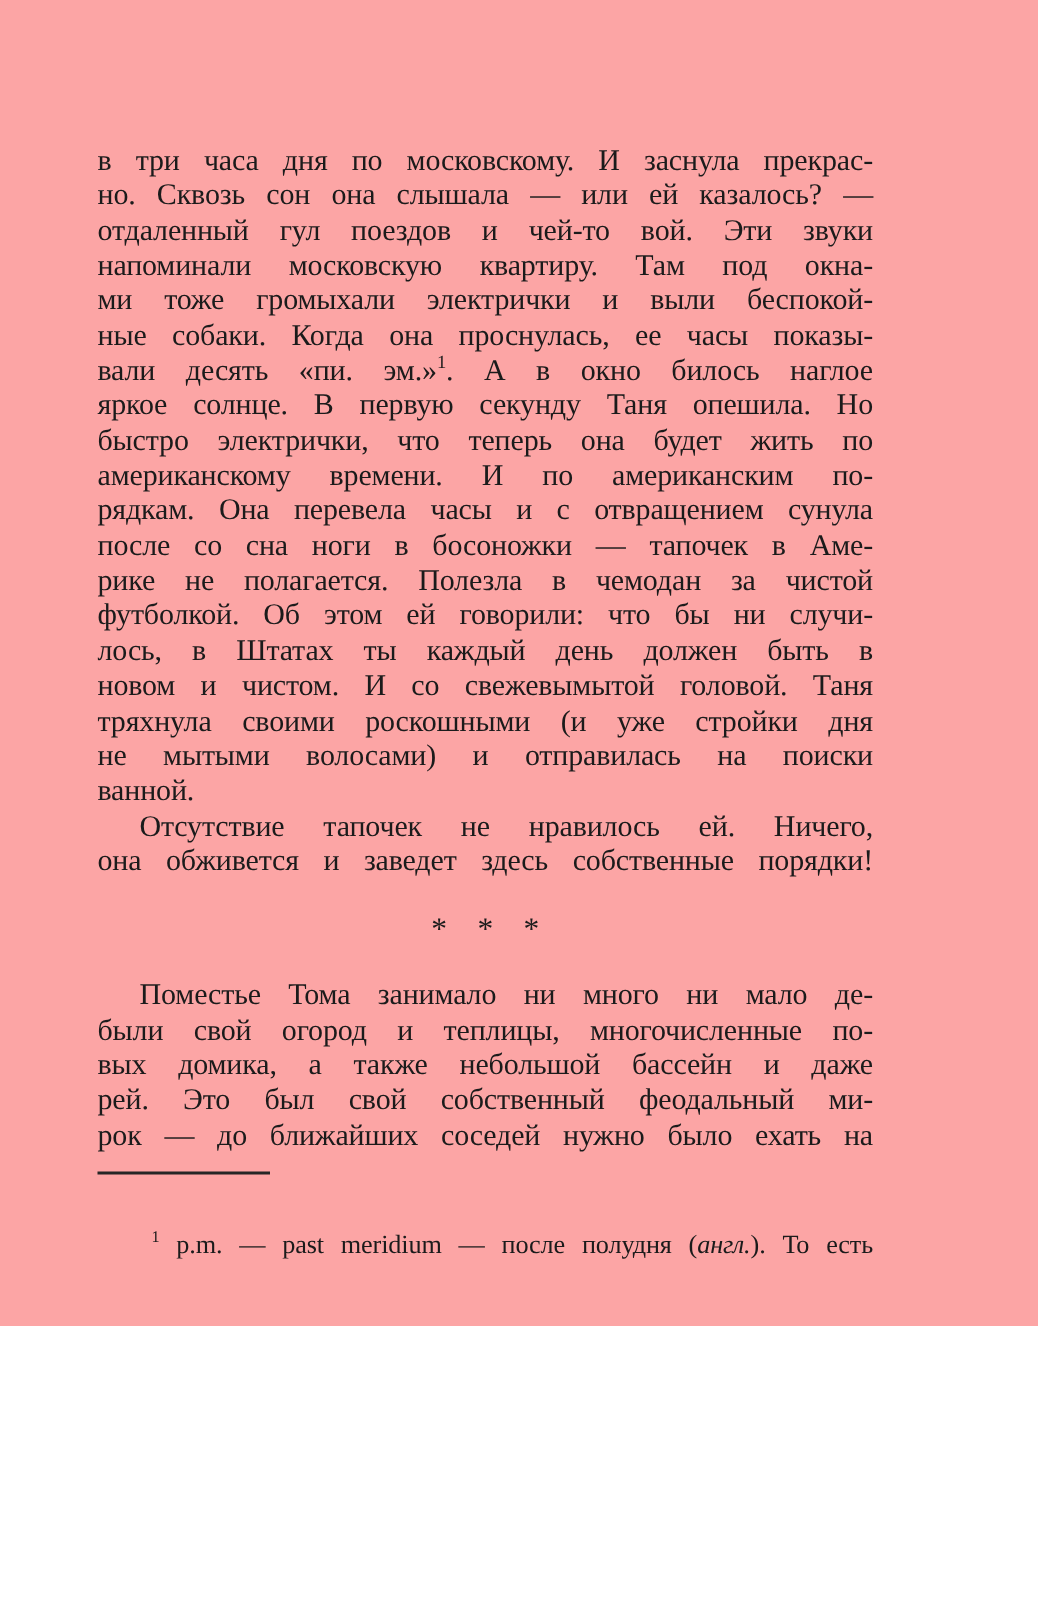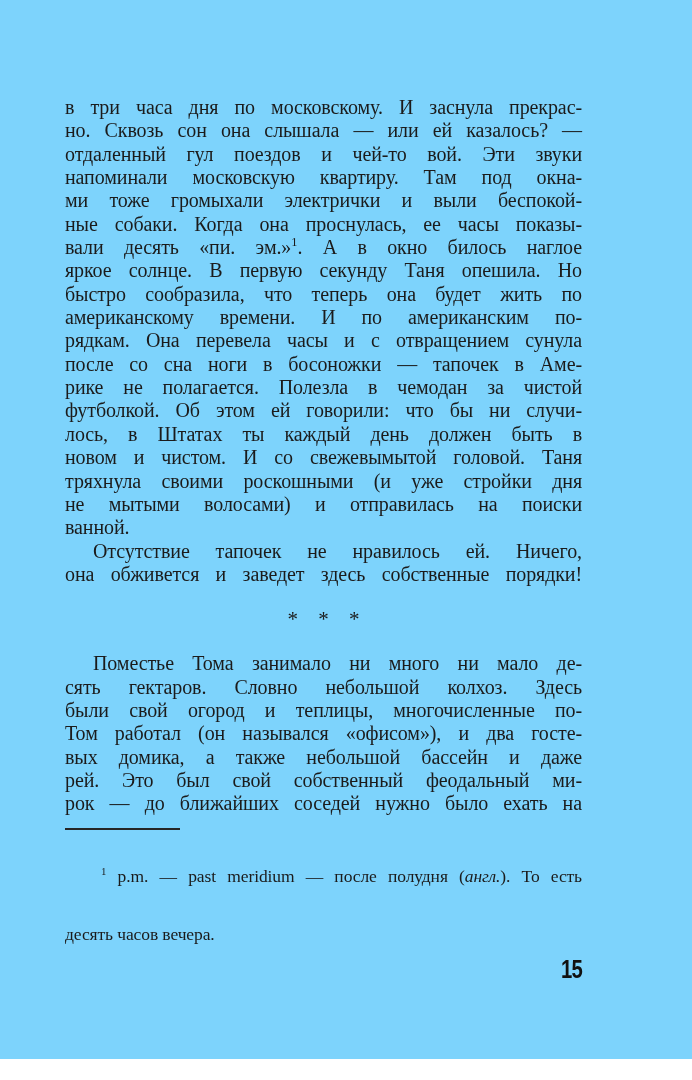--- a/index.html
+++ b/index.html
@@ -3,22 +3,22 @@
 <meta charset="utf-8">
 <style>
   html, body {
     margin: 0;
     padding: 0;
     background: #ffffff;
   }
   .page {
     position: relative;
     width: 692px;
-    height: 1059px;
-    background: #7dd3fc;
+    height: 884px;
+    background: #fca5a5;
     font-family: "Liberation Serif", "DejaVu Serif", serif;
     color: #1b1b1b;
     overflow: hidden;
   }
   .text-block {
     position: absolute;
     left: 65px;
     top: 96px;
     width: 517px;
   }
@@ -85,21 +85,21 @@
 
     <div class="paragraph">
         <div class="tline"><span>в три часа дня по московскому. И заснула прекрас-</span></div>
         <div class="tline"><span>но. Сквозь сон она слышала — или ей казалось? —</span></div>
         <div class="tline"><span>отдаленный гул поездов и чей-то вой. Эти звуки</span></div>
         <div class="tline"><span>напоминали московскую квартиру. Там под окна-</span></div>
         <div class="tline"><span>ми тоже громыхали электрички и выли беспокой-</span></div>
         <div class="tline"><span>ные собаки. Когда она проснулась, ее часы показы-</span></div>
         <div class="tline"><span>вали десять «пи. эм.»</span><sup>1</sup><span>. А в окно билось наглое</span></div>
         <div class="tline"><span>яркое солнце. В первую секунду Таня опешила. Но</span></div>
-        <div class="tline"><span>быстро сообразила, что теперь она будет жить по</span></div>
+        <div class="tline"><span>быстро электрички, что теперь она будет жить по</span></div>
         <div class="tline"><span>американскому времени. И по американским по-</span></div>
         <div class="tline"><span>рядкам. Она перевела часы и с отвращением сунула</span></div>
         <div class="tline"><span>после со сна ноги в босоножки — тапочек в Аме-</span></div>
         <div class="tline"><span>рике не полагается. Полезла в чемодан за чистой</span></div>
         <div class="tline"><span>футболкой. Об этом ей говорили: что бы ни случи-</span></div>
         <div class="tline"><span>лось, в Штатах ты каждый день должен быть в</span></div>
         <div class="tline"><span>новом и чистом. И со свежевымытой головой. Таня</span></div>
         <div class="tline"><span>тряхнула своими роскошными (и уже стройки дня</span></div>
         <div class="tline"><span>не мытыми волосами) и отправилась на поиски</span></div>
         <div class="tline nostretch"><span>ванной.</span></div>
@@ -107,23 +107,21 @@
 
     <div class="paragraph">
         <div class="tline indent"><span>Отсутствие тапочек не нравилось ей. Ничего,</span></div>
         <div class="tline"><span>она обживется и заведет здесь собственные порядки!</span></div>
       </div>
 
     <div class="separator">* * *</div>
 
     <div class="paragraph">
         <div class="tline indent"><span>Поместье Тома занимало ни много ни мало де-</span></div>
-        <div class="tline"><span>сять гектаров. Словно небольшой колхоз. Здесь</span></div>
         <div class="tline"><span>были свой огород и теплицы, многочисленные по-</span></div>
-        <div class="tline"><span>Том работал (он назывался «офисом»), и два госте-</span></div>
         <div class="tline"><span>вых домика, а также небольшой бассейн и даже</span></div>
         <div class="tline"><span>рей. Это был свой собственный феодальный ми-</span></div>
         <div class="tline"><span>рок — до ближайших соседей нужно было ехать на</span></div>
       </div>
 
     <div class="footnote-rule"></div>
 
     <div class="footnote">
         <div class="tline indent"><sup>1</sup><span> p.m. — past meridium — после полудня (</span><i>англ.</i><span>). То есть</span></div>
         <div class="tline nostretch"><span>десять часов вечера.</span></div>

